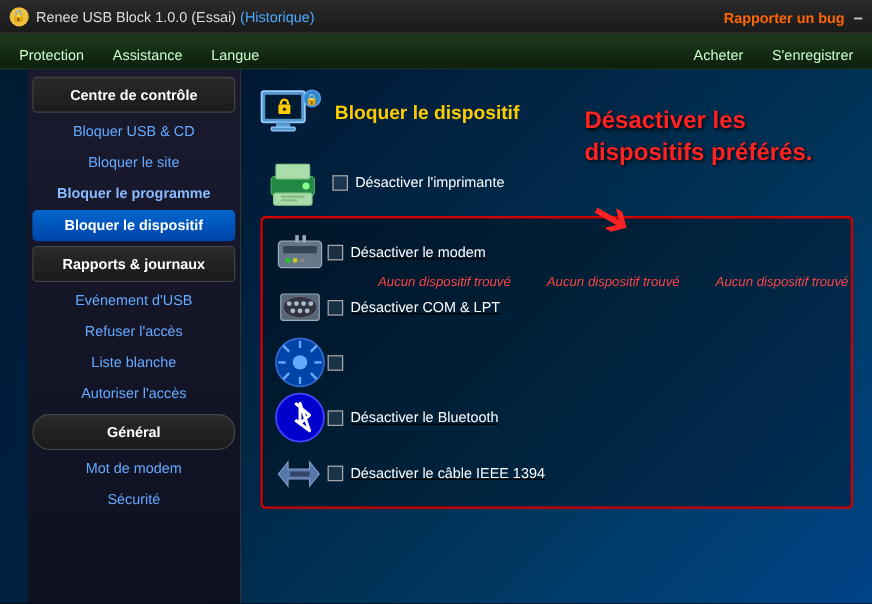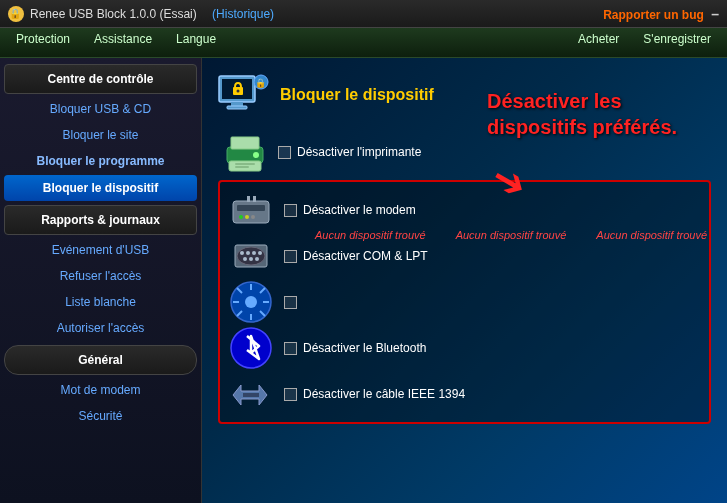--- a/index.html
+++ b/index.html
@@ -55,21 +55,21 @@
       color: #ccc;
       margin-left: 4px;
       font-size: 14px;
     }
 
     
     .menu-bar {
       background: linear-gradient(to bottom, #1e3a1e, #0d1f0d);
       height: 30px;
       display: flex;
-      align-items: flex-start;
+      align-items: flex-end;
       padding: 0 4px;
       border-bottom: 1px solid #2a4a2a;
     }
     .menu-item {
       color: #ccffcc;
       font-size: 12px;
       padding: 4px 12px;
       cursor: pointer;
       border-radius: 3px;
     }
@@ -83,25 +83,26 @@
 
     
     .main-container {
       display: flex;
       height: calc(503px - 28px - 30px);
       background: linear-gradient(135deg, #001a33 0%, #002244 50%, #003366 100%);
     }
 
     
     .sidebar {
-      width: 202px;
+      width: 178px;
       background: linear-gradient(to bottom, #1a1a2e, #0d1120);
       border-right: 1px solid #333;
       flex-shrink: 0;
       padding-top: 4px;
+      margin-left: 23px;
     }
     .sidebar-section-title {
       background: linear-gradient(to bottom, #2a2a2a, #1a1a1a);
       color: #fff;
       font-size: 12px;
       font-weight: bold;
       padding: 7px 10px;
       margin: 2px 4px;
       border-radius: 4px;
       text-align: center;
@@ -204,22 +205,22 @@
     
     .red-box {
       border: 2px solid #cc0000;
       border-radius: 4px;
       padding: 8px;
       background: rgba(0,0,0,0.3);
     }
     .device-row {
       display: flex;
       align-items: center;
-      gap: 10px;
       margin-bottom: 6px;
+      text-decoration: underline;
     }
     .device-row:last-child {
       margin-bottom: 0;
     }
     .device-icon {
       width: 46px;
       height: 40px;
       display: flex;
       align-items: center;
       justify-content: center;
@@ -244,21 +245,21 @@
     svg { overflow: visible; }
   </style>
 </head>
 <body>
 
 <div class="title-bar">
   <div class="title-bar-left">
     <div class="title-icon">🔒</div>
     <span class="title-text">
       <span>Renee USB Block 1.0.0 (Essai)</span>
-      <span class="historique" style="cursor:pointer; margin-left:12px;">(Historique)</span>
+      <span class="historique" style="cursor:pointer; margin-left:0;">(Historique)</span>
     </span>
   </div>
   <div class="title-bar-right">
     <span>Rapporter un bug</span>
     <span class="dash">–</span>
   </div>
 </div>
 
 <div class="menu-bar">
   <div class="menu-item">Protection</div>

